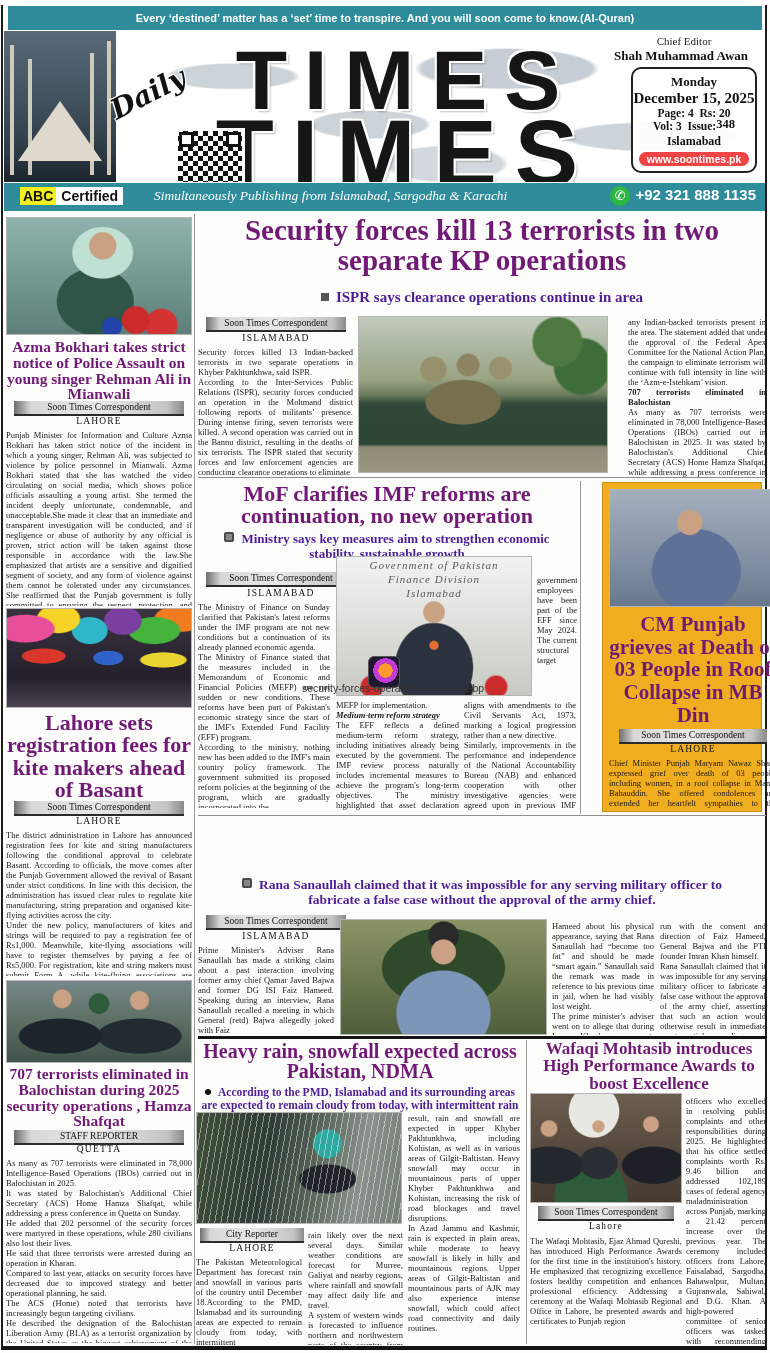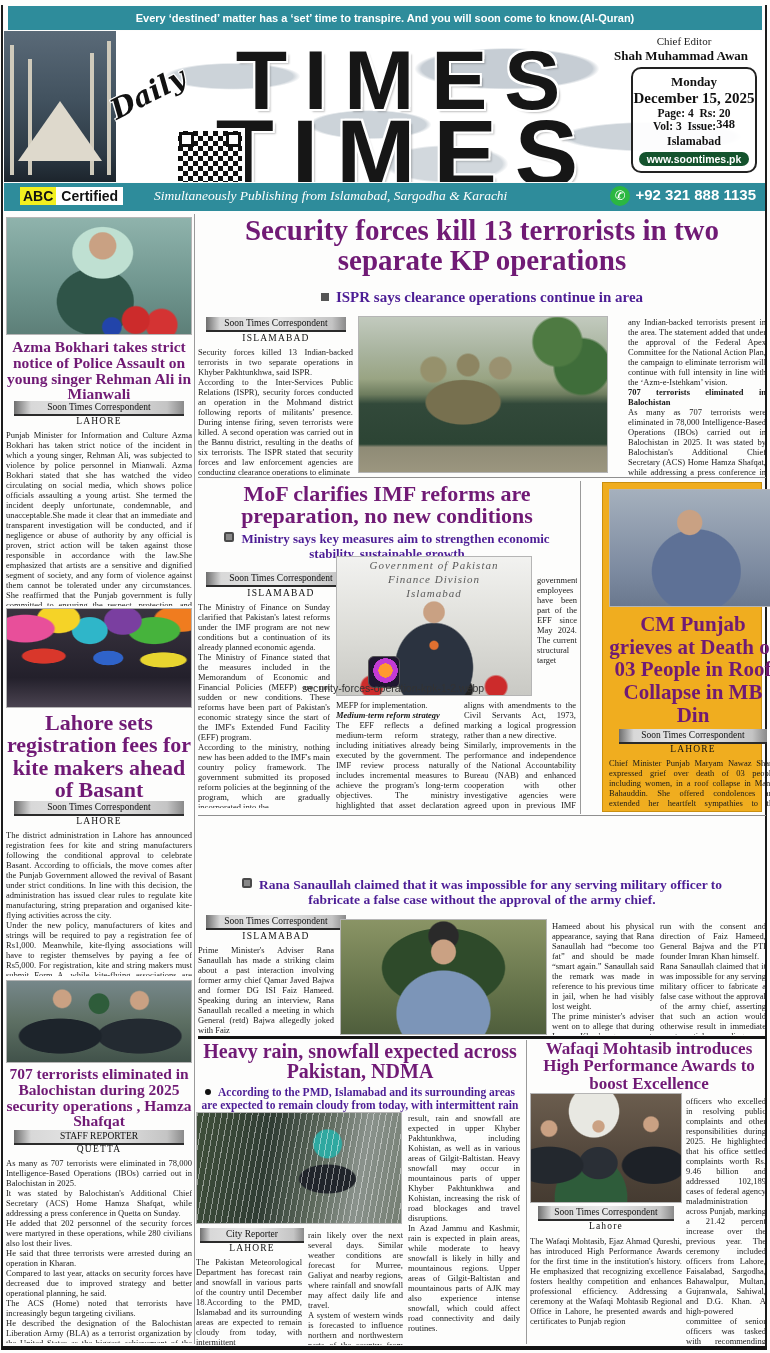--- a/index.html
+++ b/index.html
@@ -32,21 +32,21 @@
       text-shadow:2px 2px 0 #fff,-2px -2px 0 #fff,2px -2px 0 #fff,-2px 2px 0 #fff,3px 3px 2px rgba(0,0,0,.25);}
   .qr{left:171px;top:97px;width:64px;height:52px;border:3px solid #fff;
       background:repeating-conic-gradient(#101010 0% 25%, #fff 0% 50%) 0 0/10px 10px;}
   .qr::before{content:"";position:absolute;left:1px;top:1px;width:9px;height:9px;background:#fff;border:3px solid #101010;}
   .qr::after{content:"";position:absolute;right:1px;top:1px;width:9px;height:9px;background:#fff;border:3px solid #101010;}
   .chief-label{font-size:11px;text-align:center;color:#222;}
   .chief-name{font-size:13px;font-weight:bold;text-align:center;color:#111;}
   .info-box{left:620px;top:36px;width:126px;height:106px;background:rgba(255,255,255,.93);
       border:2.5px solid #222;border-radius:10px;text-align:center;padding-top:5px;box-sizing:border-box;margin-left:7px;}
   .info-box .row{font-weight:bold;color:#111;}
-  .site-pill{display:inline-block;margin-top:3px;background:#14532d;color:#fff;border-radius:8px;
+  .site-pill{display:inline-block;margin-top:3px;background:#ef4444;color:#fff;border-radius:8px;
       font-size:10.5px;font-weight:bold;padding:1px 8px;font-family:"Liberation Sans",sans-serif;}
   .pub-bar{left:4px;top:183px;width:762px;height:28px;}
   .abc-badge{display:inline-block;background:#f2ef1f;color:#111;font:bold 14px "Liberation Sans",sans-serif;padding:1px 3px;}
   .cert-badge{display:inline-block;background:#fff;color:#111;font:bold 14px "Liberation Sans",sans-serif;padding:1px 5px;}
   .pub-line{font-style:italic;font-size:13.5px;color:#ffffff;text-align:left;}
   .wa-icon{display:inline-block;width:20px;height:20px;border-radius:50%;background:#2bb741;color:#fff;
       text-align:center;line-height:20px;font-size:13px;font-family:"DejaVu Sans",sans-serif;}
   .phone{font:bold 15px "Liberation Sans",sans-serif;color:#fff;margin-left:5px;}
 
   
@@ -225,21 +225,21 @@
   <div class="abs city" style="left:198px;top:333px;width:156px;">ISLAMABAD</div>
   <div class="abs bodytext" style="left:198px;top:347px;width:155px;height:128px;">Security forces killed 13 Indian-backed terrorists in two separate operations in Khyber Pakhtunkhwa, said ISPR.
 According to the Inter-Services Public Relations (ISPR), security forces conducted an operation in the Mohmand district following reports of militants’ presence. During intense firing, seven terrorists were killed. A second operation was carried out in the Bannu district, resulting in the deaths of six terrorists. The ISPR stated that security forces and law enforcement agencies are conducting clearance operations to eliminate</div>
   <div class="abs ph ph-lead" style="left:358px;top:316px;width:250px;height:157px;"></div>
   <div class="abs" style="left:628px;top:317px;width:138px;height:160px;overflow:hidden;">
     <div class="bodytext" style="width:138px;">any Indian-backed terrorists present in the area. The statement added that under the approval of the Federal Apex Committee for the National Action Plan, the campaign to eliminate terrorism will continue with full intensity in line with the ‘Azm-e-Istehkam’ vision.</div>
     <div class="bodytext bold-line" style="width:138px;">707 terrorists eliminated in Balochistan</div>
     <div class="bodytext" style="width:138px;">As many as 707 terrorists were eliminated in 78,000 Intelligence-Based Operations (IBOs) carried out in Balochistan in 2025. It was stated by Balochistan's Additional Chief Secretary (ACS) Home Hamza Shafqat, while addressing a press conference in Quetta on Sunday.</div>
   </div>
 
-  <div class="abs headline" style="left:198px;top:483px;width:378px;font-size:22px;">MoF clarifies IMF reforms are preparation, no new conditions</div>
+  <div class="abs headline" style="left:198px;top:483px;width:378px;font-size:22px;">MoF clarifies IMF reforms are continuation, no new operation</div>
   <div class="abs subhead" style="left:210px;top:532px;width:354px;font-size:13px;">
     <span class="ring-bullet"></span><span>Ministry says key measures aim to strengthen economic stability, sustainable growth</span>
   </div>
   <div class="abs byline" style="left:206px;top:572px;width:150px;">Soon Times Correspondent</div>
   <div class="abs city" style="left:198px;top:588px;width:166px;">ISLAMABAD</div>
   <div class="abs bodytext" style="left:198px;top:602px;width:132px;height:206px;">The Ministry of Finance on Sunday clarified that Pakistan's latest reforms under the IMF program are not new conditions but a continuation of its already planned economic agenda.
 The Ministry of Finance stated that the measures included in the Memorandum of Economic and Financial Policies (MEFP) are not sudden or new conditions. These reforms have been part of Pakistan's economic strategy since the start of the IMF's Extended Fund Facility (EFF) program.
 According to the ministry, nothing new has been added to the IMF's main country policy framework. The government submitted its proposed reform policies at the beginning of the program, which are gradually incorporated into the</div>
   <div class="abs ph ph-mof" style="left:336px;top:556px;width:196px;height:140px;">
     <div class="mof-banner">Government of Pakistan

